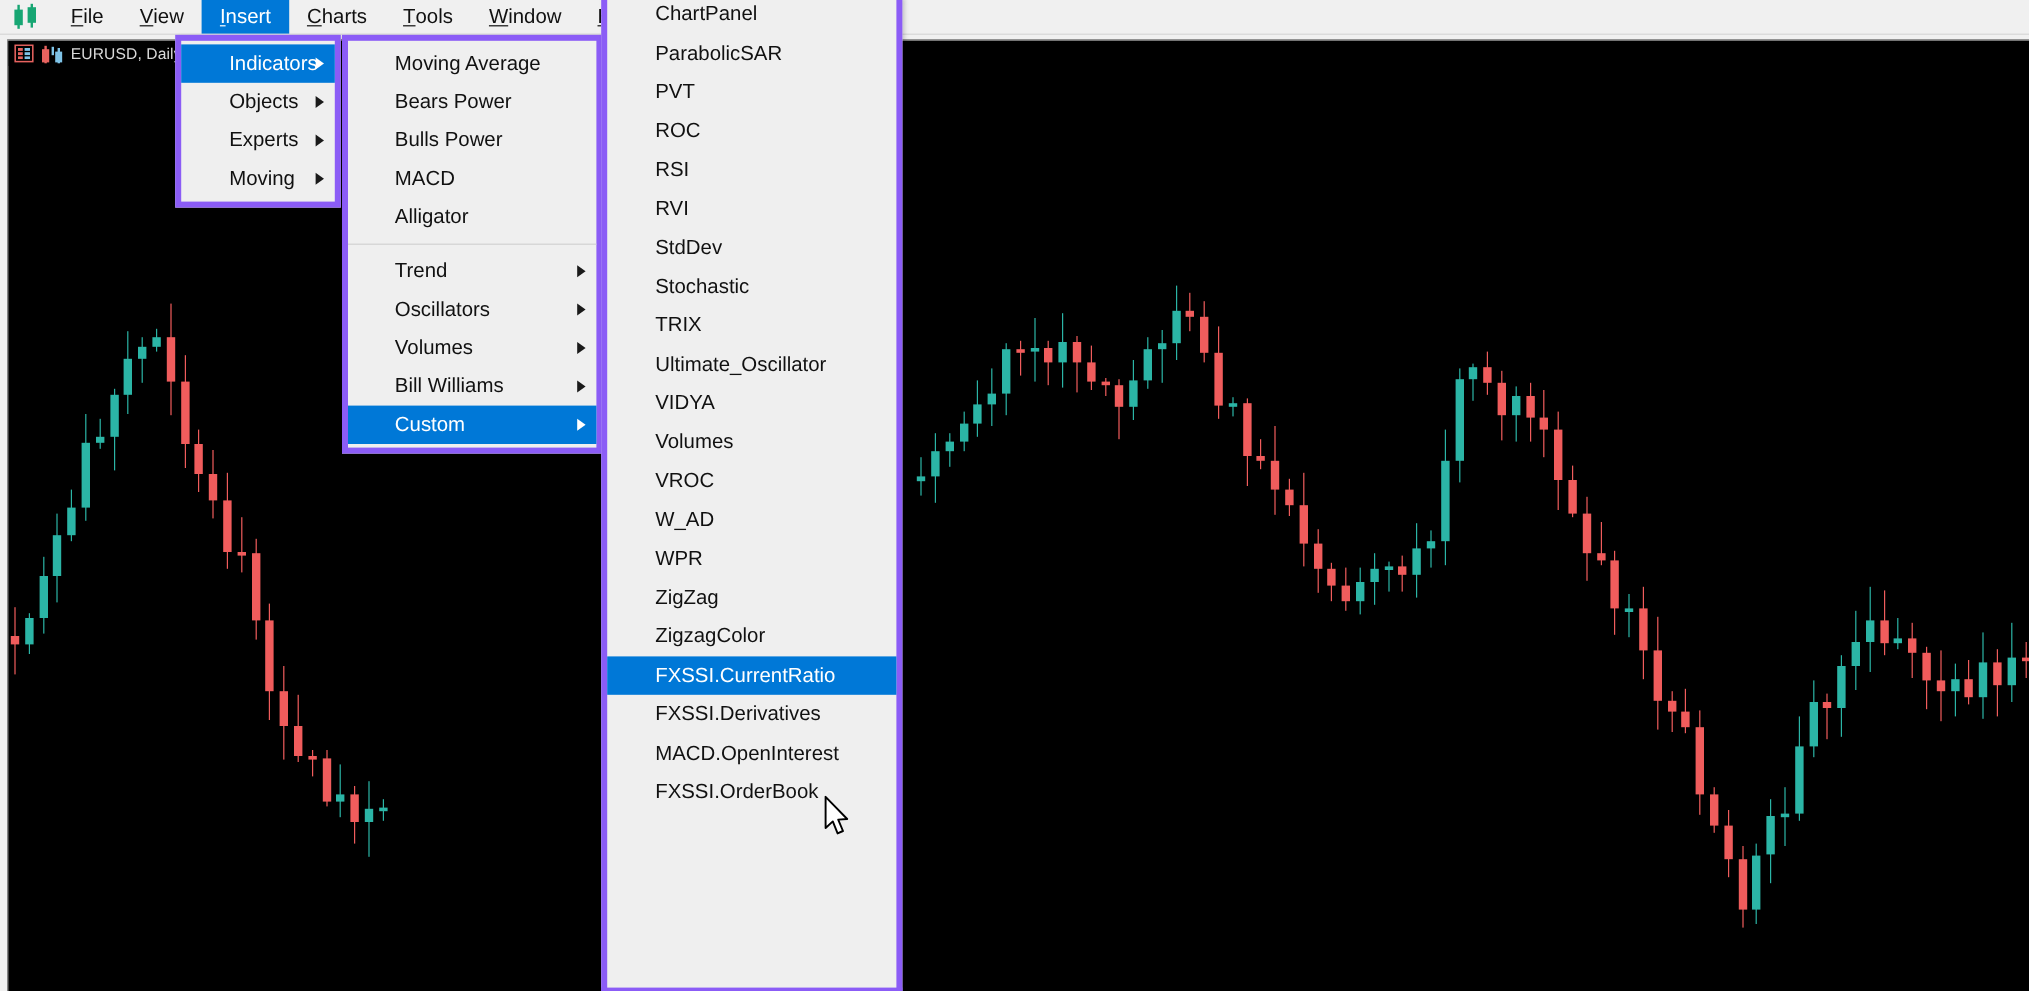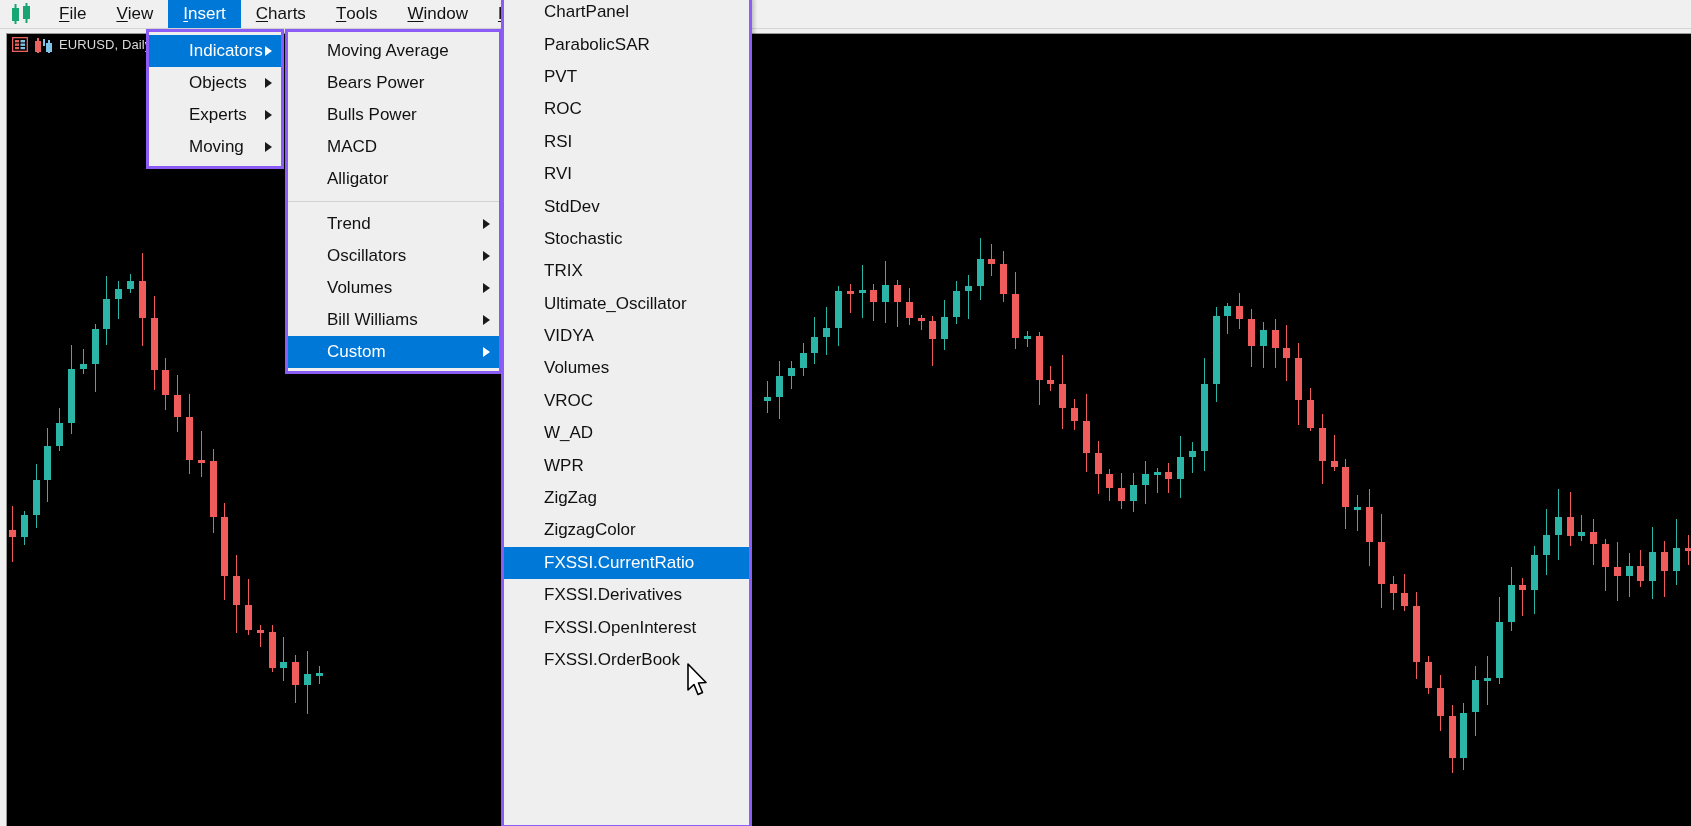--- a/index.html
+++ b/index.html
@@ -113,21 +113,21 @@
   .menu-item.active {
     background: #0078d7;
     color: #fff;
   }
   .menu-item u { text-underline-offset: 2px; }
 
   
   .menu-panel {
     position: absolute;
     background: #efefef;
-    border: 3px solid #8b5cf6;
+    border: 5px solid #8b5cf6;
     box-shadow: 2px 2px 4px rgba(0,0,0,.22);
     z-index: 40;
     padding: 3px 0;
     box-sizing: border-box;
   }
   .mrow {
     position: relative;
     display: flex;
     align-items: center;
     height: 32px;
@@ -795,21 +795,21 @@
         <div class="mrow">
           <span>ZigzagColor</span>
         </div>
         <div class="mrow sel">
           <span>FXSSI.CurrentRatio</span>
         </div>
         <div class="mrow">
           <span>FXSSI.Derivatives</span>
         </div>
         <div class="mrow">
-          <span>FXSSI.OpenInterest</span>
+          <span>MACD.OpenInterest</span>
         </div>
         <div class="mrow">
           <span>FXSSI.OrderBook</span>
         </div>
       </div>
   </div>
 
   <div class="cursor">
     <svg width="24" height="36" viewBox="0 0 24 36">
       <path d="M2,1 L2,27 L8,21.5 L12,31.5 L16.5,29.5 L12.5,20 L20,19.5 Z" fill="#ffffff" stroke="#000000" stroke-width="1.6" stroke-linejoin="round"></path>

